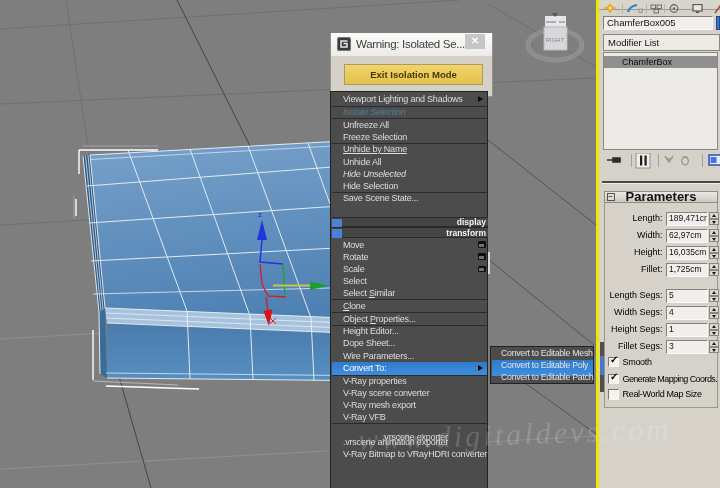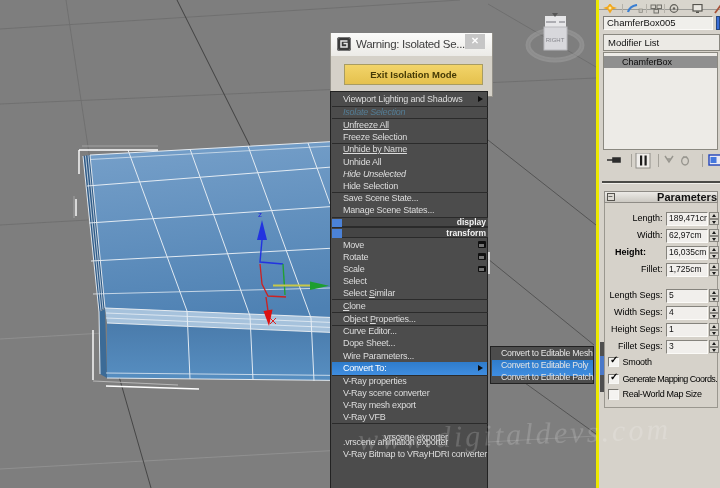--- a/index.html
+++ b/index.html
@@ -160,43 +160,42 @@
     <div id="dlgtext">Warning: Isolated Se...</div>
     <div id="dlgclose">✕</div>
     <div id="dlgbtn">Exit Isolation Mode</div>
   </div>
 
   <div id="menu">
       <div class="mi" style="top: 1.4px;">Viewport Lighting and Shadows<div class="arr"></div></div>
       <div class="sep" style="top: 13.9px;"></div>
       <div class="mi" style="top: 14.3px; color: rgb(84, 125, 149); font-style: italic;">Isolate Selection</div>
       <div class="sep" style="top: 26.3px;"></div>
-      <div class="mi" style="top: 26.8px; text-decoration: underline;">Unfreeze All</div>
+      <div class="mi" style="top: 26.8px;">Unfreeze All</div>
       <div class="mi" style="top: 39px;">Freeze Selection</div>
       <div class="sep" style="top: 50.8px;"></div>
       <div class="mi" style="top: 51.3px; text-decoration: underline;">Unhide by Name</div>
       <div class="mi" style="top: 63.5px;">Unhide All</div>
       <div class="mi" style="top: 75.7px; font-style: italic;">Hide Unselected</div>
       <div class="mi" style="top: 87.9px;">Hide Selection</div>
       <div class="sep" style="top: 99.6px;"></div>
       <div class="mi" style="top: 100.1px;">Save Scene State...</div>
-      <div class="mi" style="top: 112.3px;">Manage Scene States...</div>
       <div class="hdr" style="top: 124.5px; height: 10.8px; line-height: 9.8px;">display<div class="hsq" style="height: 8.8px;"></div></div>
       <div class="hdr" style="top: 135.3px; height: 11px; line-height: 10px;">transform<div class="hsq" style="height: 9px;"></div></div>
       <div class="mi" style="top: 146.5px;">Move<div class="wicon"></div></div>
       <div class="mi" style="top: 158.7px;">Rotate<div class="wicon"></div></div>
       <div class="mi" style="top: 170.9px;">Scale<div class="wicon"></div></div>
       <div class="mi" style="top: 183.1px;">Select</div>
       <div class="mi" style="top: 195.3px;">Select <u>S</u>imilar</div>
       <div class="sep" style="top: 207.4px;"></div>
       <div class="mi" style="top: 207.9px;"><u>C</u>lone</div>
       <div class="sep" style="top: 220px;"></div>
       <div class="mi" style="top: 220.5px;">Object <u>P</u>roperties...</div>
       <div class="sep" style="top: 232.6px;"></div>
-      <div class="mi" style="top: 233.1px;">Curve Editor...</div>
+      <div class="mi" style="top: 233.1px;">Height Editor...</div>
       <div class="mi" style="top: 245.3px;">Dope Sheet...</div>
       <div class="mi" style="top: 257.5px;">Wire Parameters...</div>
       <div class="sep" style="top: 269.6px;"></div>
       <div class="mi hl" style="top: 270.1px; height: 12.6px; line-height: 12.6px;">Convert To:<div class="arr"></div></div>
       <div class="sep" style="top: 282.7px;"></div>
       <div class="mi" style="top: 283.1px;">V-Ray properties</div>
       <div class="mi" style="top: 295.1px;">V-Ray scene converter</div>
       <div class="mi" style="top: 319.1px;">V-Ray VFB</div>
       <div class="mi" style="top: 307.1px;">V-Ray mesh export</div>
       <div class="sep" style="top: 330.9px;"></div>
@@ -247,35 +246,35 @@
           <path d="M84,4 a3.4,4 0 1,0 0.1,0 M82,4 L86,4" stroke="#97958e" stroke-width="1.3" fill="none"></path>
           <rect x="101" y="1" width="1" height="13" fill="#a5a29a"></rect>
           <rect x="108" y="2" width="12" height="10" fill="#e9e9f2" stroke="#2244bb" stroke-width="1.4"></rect>
           <rect x="109.5" y="4" width="6" height="6" fill="#4477dd"></rect>
         </svg></div>
       <div style="position:absolute;left:3px;top:181px;width:118.5px;height:2px;background:#4a4a46;"></div>
       <div style="position:absolute;left:3px;top:183px;width:118.5px;height:1px;background:#f0eee9;"></div>
       <div style="position:absolute;left:1px;top:342px;width:4px;height:50px;background:#4f4f4f;"></div>
       <div style="position:absolute;left:1px;top:356px;width:4px;height:19px;background:#4a78c8;"></div>
       <div style="position:absolute;left:5.5px;top:191px;width:114px;height:217px;border:1px solid #9a978f;box-sizing:border-box;"></div>
-      <div style="position:absolute;left:5.5px;top:191px;width:114px;height:11.5px;background:linear-gradient(#eceae6,#ccc9c2);border:1px solid #8f8c86;box-sizing:border-box;font-size:11px;font-weight:bold;text-align:right;line-height:10.5px;color:#111;">Parameters</div>
+      <div style="position:absolute;left:5.5px;top:191px;width:114px;height:11.5px;background:linear-gradient(#eceae6,#ccc9c2);border:1px solid #8f8c86;box-sizing:border-box;font-size:13px;font-weight:bold;text-align:center;line-height:10.5px;color:#111;">Parameters</div>
       <div style="position:absolute;left:8px;top:193px;width:8px;height:7.5px;border:1px solid #55534e;box-sizing:border-box;font-size:8px;line-height:5px;text-align:center;color:#111;background:#dedbd4;">−</div>
       <div style="position:absolute;left:0px;top:213px;width:64px;text-align:right;font-size:9px;color:#000;white-space:nowrap;">Length:</div>
       <div style="position:absolute;left:67.5px;top:212px;width:42px;height:13.5px;background:#f1efec;border:1px solid;border-color:#85837d #fbfaf7 #fbfaf7 #85837d;box-sizing:border-box;font-size:8.5px;line-height:11.5px;padding-left:2px;color:#111;white-space:nowrap;overflow:hidden;">189,471cm</div>
       <div style="position:absolute;left:110.5px;top:212px;width:10px;height:6.7px;background:#dbd8d1;border:1px solid #8a8882;box-sizing:border-box;"></div>
       <div style="position:absolute;left:110.5px;top:218.8px;width:10px;height:6.7px;background:#dbd8d1;border:1px solid #8a8882;box-sizing:border-box;"></div>
       <div style="position:absolute;left:113px;top:214px;width:0;height:0;border-left:2.6px solid transparent;border-right:2.6px solid transparent;border-bottom:3.2px solid #1a1a1a;"></div>
       <div style="position:absolute;left:113px;top:221px;width:0;height:0;border-left:2.6px solid transparent;border-right:2.6px solid transparent;border-top:3.2px solid #1a1a1a;"></div>
       <div style="position:absolute;left:0px;top:230px;width:64px;text-align:right;font-size:9px;color:#000;white-space:nowrap;">Width:</div>
       <div style="position:absolute;left:67.5px;top:229px;width:42px;height:13.5px;background:#f1efec;border:1px solid;border-color:#85837d #fbfaf7 #fbfaf7 #85837d;box-sizing:border-box;font-size:8.5px;line-height:11.5px;padding-left:2px;color:#111;white-space:nowrap;overflow:hidden;">62,97cm</div>
       <div style="position:absolute;left:110.5px;top:229px;width:10px;height:6.7px;background:#dbd8d1;border:1px solid #8a8882;box-sizing:border-box;"></div>
       <div style="position:absolute;left:110.5px;top:235.8px;width:10px;height:6.7px;background:#dbd8d1;border:1px solid #8a8882;box-sizing:border-box;"></div>
       <div style="position:absolute;left:113px;top:231px;width:0;height:0;border-left:2.6px solid transparent;border-right:2.6px solid transparent;border-bottom:3.2px solid #1a1a1a;"></div>
       <div style="position:absolute;left:113px;top:238px;width:0;height:0;border-left:2.6px solid transparent;border-right:2.6px solid transparent;border-top:3.2px solid #1a1a1a;"></div>
-      <div style="position:absolute;left:0px;top:247px;width:64px;text-align:center;font-size:9px;color:#000;white-space:nowrap;font-weight:bold;">Height:</div>
+      <div style="position:absolute;left:0px;top:247px;width:64px;text-align:right;font-size:9px;color:#000;white-space:nowrap;">Height:</div>
       <div style="position:absolute;left:67.5px;top:246px;width:42px;height:13.5px;background:#f1efec;border:1px solid;border-color:#85837d #fbfaf7 #fbfaf7 #85837d;box-sizing:border-box;font-size:8.5px;line-height:11.5px;padding-left:2px;color:#111;white-space:nowrap;overflow:hidden;">16,035cm</div>
       <div style="position:absolute;left:110.5px;top:246px;width:10px;height:6.7px;background:#dbd8d1;border:1px solid #8a8882;box-sizing:border-box;"></div>
       <div style="position:absolute;left:110.5px;top:252.8px;width:10px;height:6.7px;background:#dbd8d1;border:1px solid #8a8882;box-sizing:border-box;"></div>
       <div style="position:absolute;left:113px;top:248px;width:0;height:0;border-left:2.6px solid transparent;border-right:2.6px solid transparent;border-bottom:3.2px solid #1a1a1a;"></div>
       <div style="position:absolute;left:113px;top:255px;width:0;height:0;border-left:2.6px solid transparent;border-right:2.6px solid transparent;border-top:3.2px solid #1a1a1a;"></div>
       <div style="position:absolute;left:0px;top:264px;width:64px;text-align:right;font-size:9px;color:#000;white-space:nowrap;">Fillet:</div>
       <div style="position:absolute;left:67.5px;top:263px;width:42px;height:13.5px;background:#f1efec;border:1px solid;border-color:#85837d #fbfaf7 #fbfaf7 #85837d;box-sizing:border-box;font-size:8.5px;line-height:11.5px;padding-left:2px;color:#111;white-space:nowrap;overflow:hidden;">1,725cm</div>
       <div style="position:absolute;left:110.5px;top:263px;width:10px;height:6.7px;background:#dbd8d1;border:1px solid #8a8882;box-sizing:border-box;"></div>
       <div style="position:absolute;left:110.5px;top:269.8px;width:10px;height:6.7px;background:#dbd8d1;border:1px solid #8a8882;box-sizing:border-box;"></div>
       <div style="position:absolute;left:113px;top:265px;width:0;height:0;border-left:2.6px solid transparent;border-right:2.6px solid transparent;border-bottom:3.2px solid #1a1a1a;"></div>

